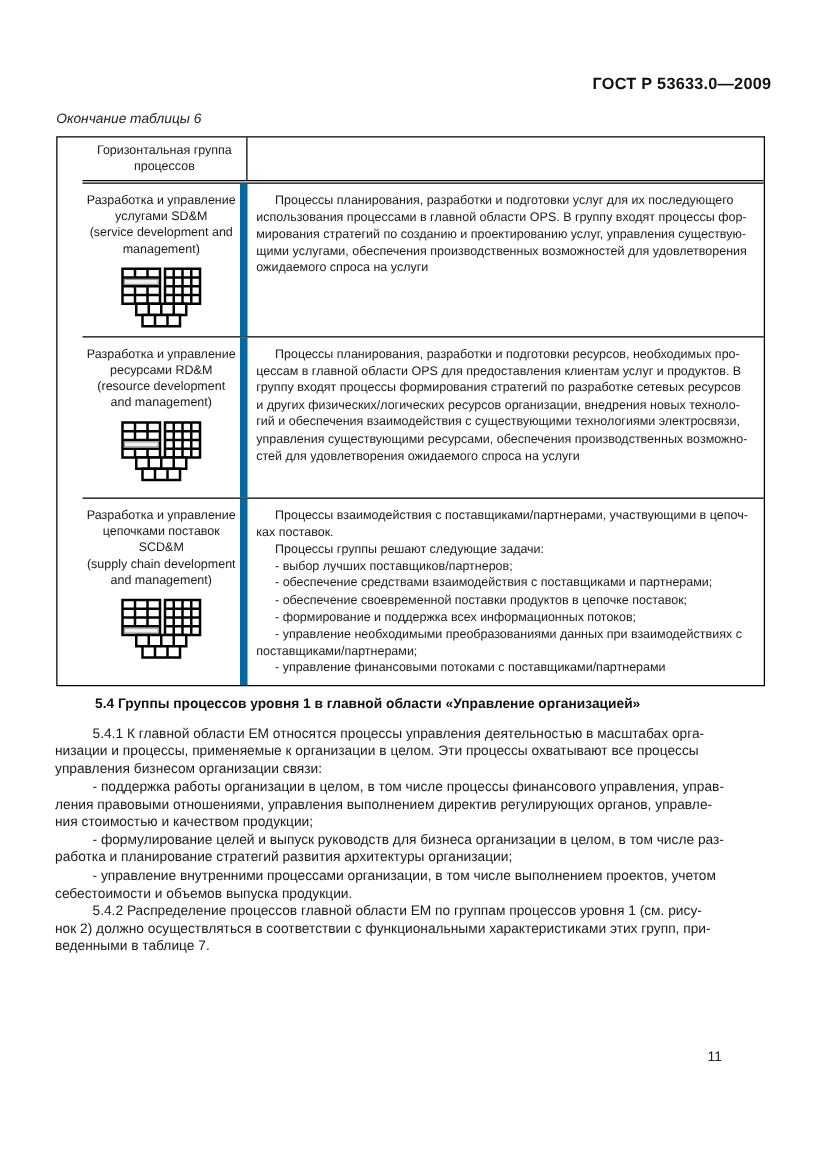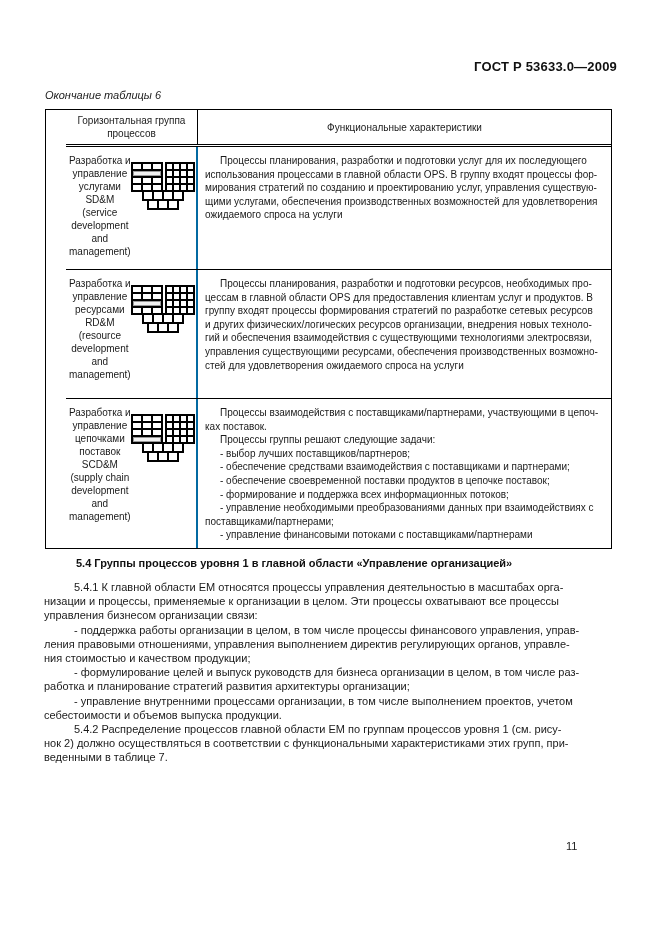--- a/index.html
+++ b/index.html
@@ -22,22 +22,22 @@
   }
   .trow,.thead{display:grid;grid-template-columns:132px 1fr;}
   .thead .hcell{
     display:flex;align-items:center;justify-content:center;text-align:center;
     font-size:10px;line-height:13px;min-height:34px;box-sizing:border-box;
     white-space:pre-line;padding:2px 4px;
   }
   .thead{border-bottom:3px double #000;}
   .trow + .trow{border-top:1px solid #000;}
   .cell-group{
-    border-right:2px solid #0369a1;box-sizing:border-box;
-    display:flex;
+    border-right:6px solid #0369a1;box-sizing:border-box;
+    display:flex;flex-direction:column;align-items:center;
     padding:7px 3px 6px 3px;text-align:center;
   }
   .hcell:first-child{border-right:1px solid #000;box-sizing:border-box;}
   .group-label{font-size:10px;line-height:13px;white-space:pre-line;}
   .cell-chars{box-sizing:border-box;padding:7px 8px 6px 7px;}
   .row-1{min-height:122px;} .row-2{min-height:128px;} .row-3{min-height:142px;}
   .tp{
     margin:0;font-size:10px;line-height:13.6px;white-space:pre-line;
     text-indent:15px;text-align:left;
   }
@@ -71,21 +71,20 @@
 <div class="page">
 
   <div class="gost-header">ГОСТ Р 53633.0—2009</div>
 
   <div class="table-caption">Окончание таблицы 6</div>
 
   <div class="tbl">
     <div class="thead">
       <div class="hcell">Горизонтальная группа
 процессов</div>
-      <div class="hcell">Функциональные характеристики</div>
     </div>
 
     <div class="trow row-1">
       <div class="cell-group">
         <div class="group-label">Разработка и управление
 услугами SD&amp;M
 (service development and
 management)</div>
         <div class="etom">
           <div class="etom-top">

